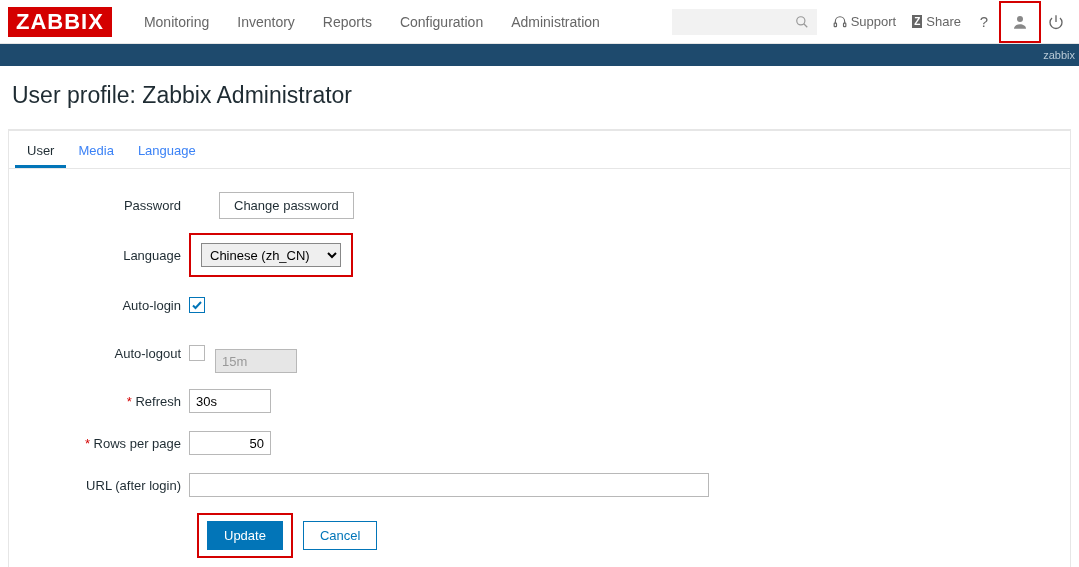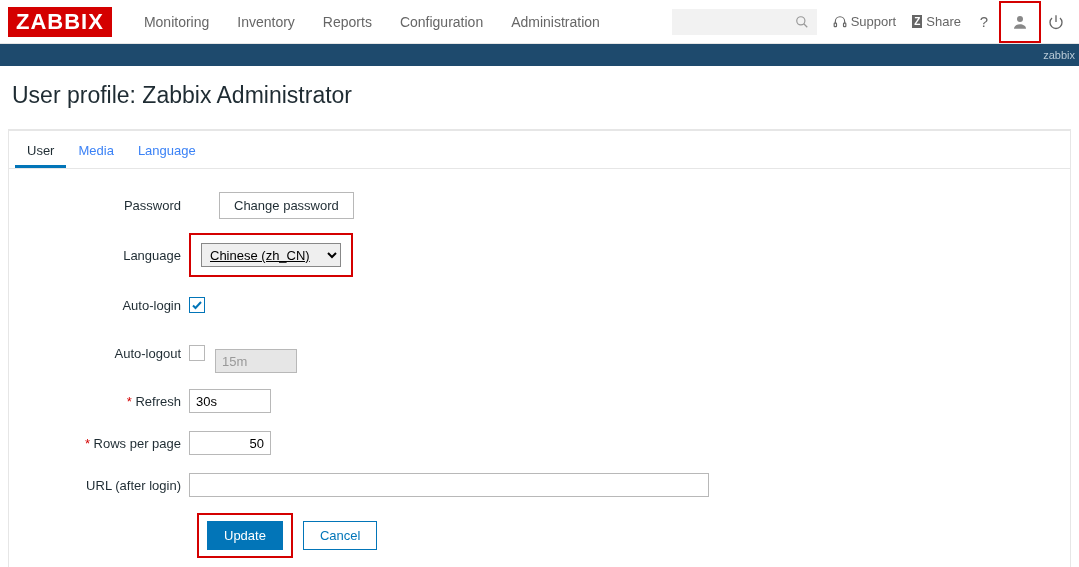--- a/index.html
+++ b/index.html
@@ -33,21 +33,21 @@
   
   
   .form { padding: 22px 10px 6px 10px; }
   .form-row { display: flex; align-items: center; margin-bottom: 14px; min-height: 28px;}
   .form-label { width: 170px; text-align: right; padding-right: 8px; color: #1f2c33;}
   .req { color: #d40000; }
   .form-field { display: flex; align-items: center; gap: 10px;}
   
   button.white-btn { background: #fff; border: 1px solid #b8b8b8; padding: 5px 14px; font-size: 13px; color: #1f2c33; cursor:pointer;margin-left:30px;}
   select.sel { border: 1px solid #888; padding: 2px 4px; font-size: 13px; height:24px;}
-  .sel-lang { width: 140px; text-decoration: underline;}
+  .sel-lang { width: 140px;}
   .sel-theme { width: 140px;}
   input[type=text].txt { border: 1px solid #b8b8b8; padding: 3px 6px; font-size: 13px; height:24px;}
   .txt.short { width: 82px;}
   .txt.numeric { width: 82px; text-align: right;}
   .txt.wide { width: 520px;}
   input[type=text]:disabled { background: #e6e6e6; color:#999;margin-top:16px;}
   .checkbox { width: 16px; height: 16px; border: 1px solid #0275b8; display:inline-flex; align-items:center; justify-content:center; color:#0275b8; cursor:pointer;}
   .checkbox.unchecked { border-color: #b8b8b8; color:transparent;}
   
   .highlight-lang { border: 2px solid #d40000; padding: 8px 10px; display:inline-block;}

